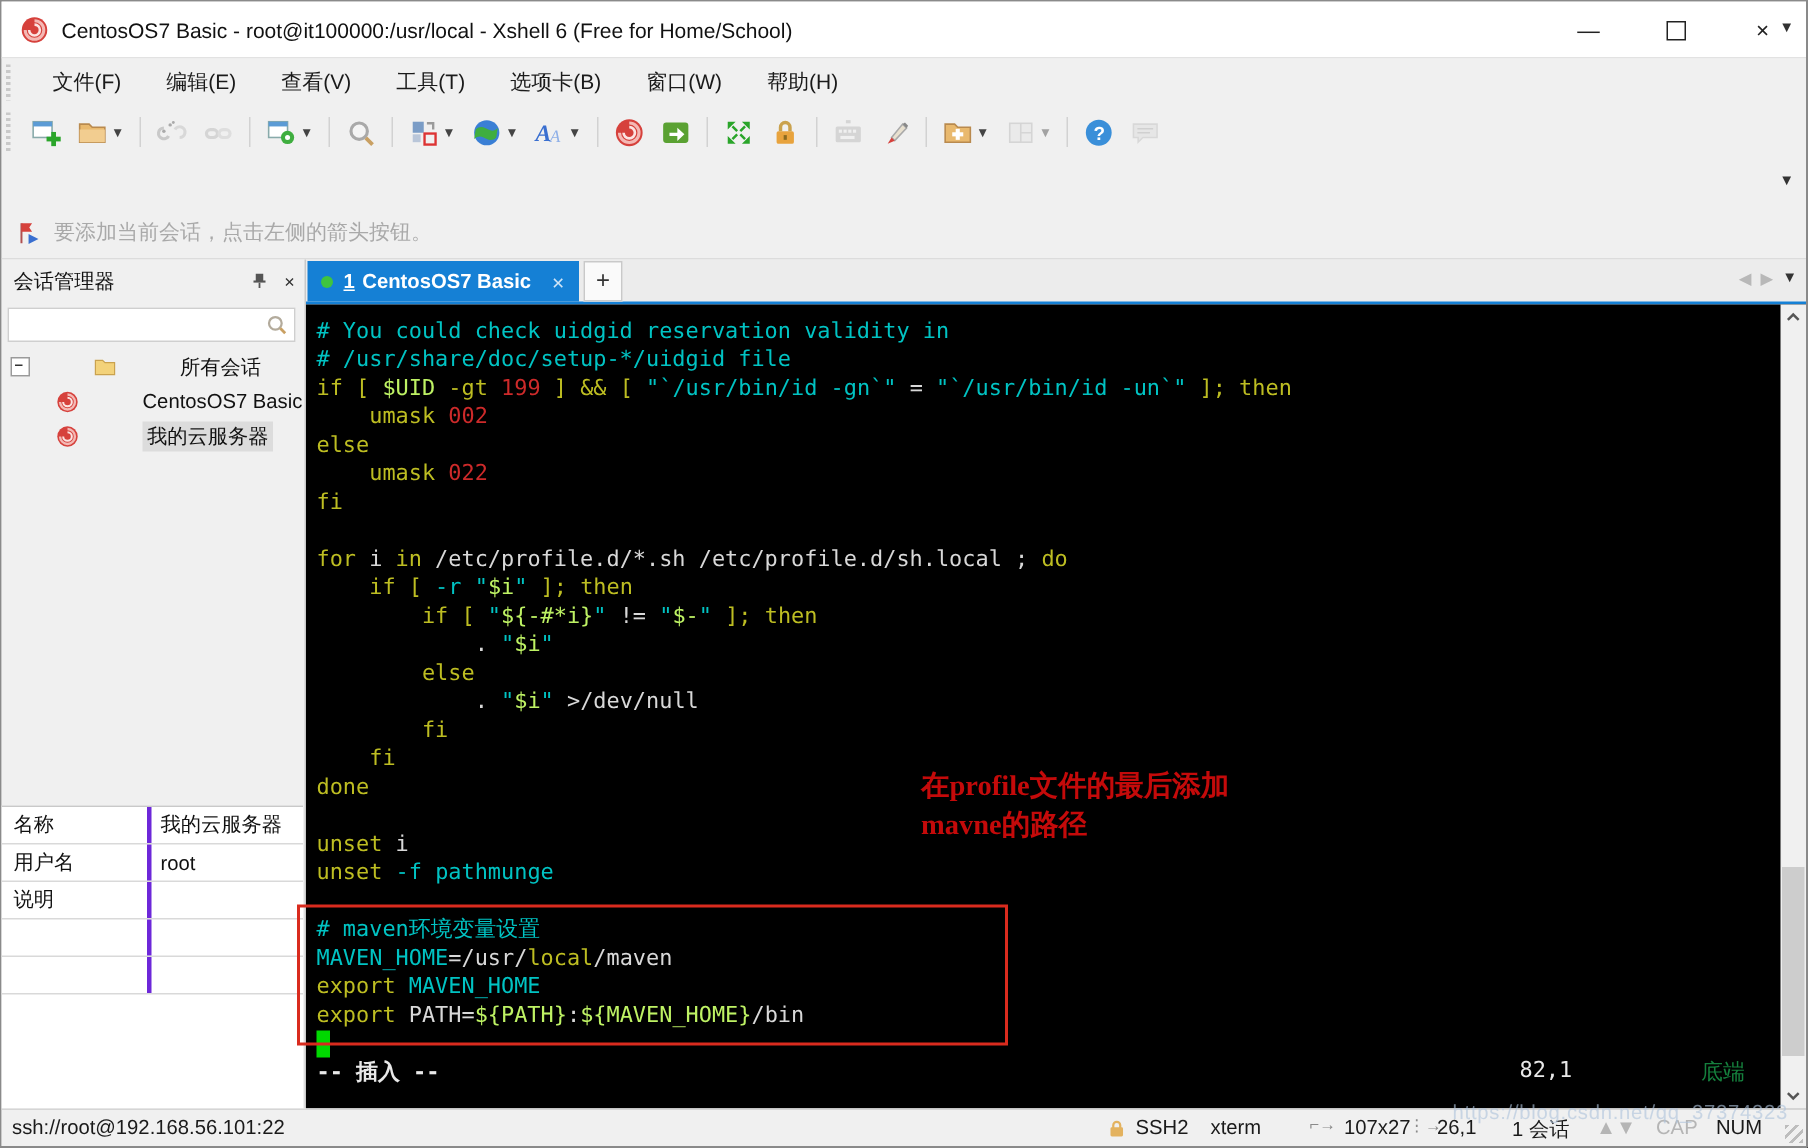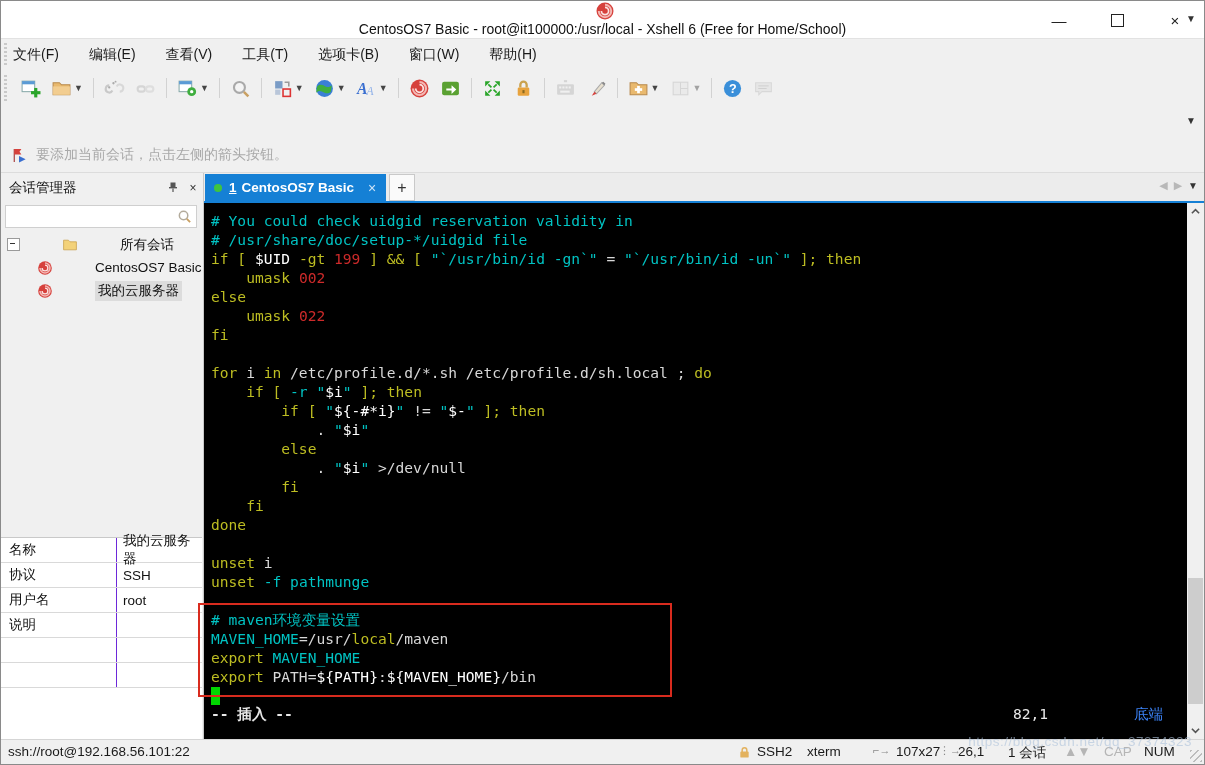--- a/index.html
+++ b/index.html
@@ -1,30 +1,30 @@
 <!DOCTYPE html>
 <html><head>
 <meta charset="utf-8">
 <style>
   html,body{margin:0;padding:0;background:#888;}
   #app{position:relative;width:1205px;height:765px;background:#f0f0f0;
        font-family:"Liberation Sans",sans-serif;overflow:hidden;
        border:1px solid #8a8a8a;box-sizing:border-box;}
   
   #titlebar{position:absolute;left:0;top:0;width:100%;height:38px;background:#fff;
-            display:flex;align-items:center;border-bottom:1px solid #e2e2e2;box-sizing:border-box;flex-direction:column;}
+            display:flex;align-items:center;border-bottom:1px solid #e2e2e2;box-sizing:border-box;}
   #titlebar .app-icon{width:20px;height:20px;margin:0 8px 0 12px;}
   #titlebar .title-text{font-size:14px;color:#111;}
   #win-controls{position:absolute;right:0;top:0;height:38px;display:flex;}
   .win-btn{width:58px;height:38px;display:flex;align-items:center;justify-content:center;
            font-size:15px;color:#222;cursor:default;}
   .win-btn .maxbox{width:11px;height:11px;border:1px solid #222;display:block;}
   
   #menubar{position:absolute;left:0;top:38px;width:100%;height:32px;background:#f0f0f0;
-           display:flex;align-items:center;padding-left:12px;box-sizing:border-box;}
+           display:flex;align-items:center;padding-left:34px;box-sizing:border-box;}
   .menu-item{font-size:14px;color:#1a1a1a;margin-right:30px;white-space:nowrap;}
   .gripper{position:absolute;left:3px;top:4px;bottom:4px;width:3px;
            background-image:repeating-linear-gradient(#c9c9c9 0 2px,transparent 2px 4px);}
   
   #toolbar{position:absolute;left:0;top:70px;width:100%;height:34px;background:#f0f0f0;
            display:flex;align-items:center;padding-left:14px;box-sizing:border-box;}
   .tb-btn{display:flex;align-items:center;height:26px;padding:0 3px;margin:0 2px;border-radius:2px;}
   .tb-btn svg{width:21px;height:21px;}
   .tb-btn.disabled{opacity:.45;filter:grayscale(1);}
   .tb-drop{font-size:9px;color:#444;margin-left:2px;}
@@ -57,22 +57,22 @@
   .tree-row .twisty{width:11px;height:11px;border:1px solid #9a9a9a;background:#fff;margin:0 5px 0 6px;
                     position:relative;flex:none;}
   .tree-row .twisty::after{content:"";position:absolute;left:2px;top:4px;width:5px;height:1px;background:#333;}
   .tree-row svg{width:16px;height:16px;margin-right:5px;flex:none;}
   .tree-child{padding-left:36px;}
   .tree-label.selected{background:#dcdcdc;padding:1px 3px;}
   
   #props{position:absolute;left:0;top:364px;right:1px;bottom:0;background:#fff;
          border-top:1px solid #c9c9c9;}
   .prop-row{display:flex;height:24px;border-bottom:1px solid #d9d9d9;align-items:center;}
-  .prop-label{width:116px;padding-left:8px;font-size:13.5px;color:#111;box-sizing:border-box;
-              border-right:1px solid #6d28d9;height:100%;display:flex;align-items:center;}
+  .prop-label{width:100px;padding-left:8px;font-size:13.5px;color:#111;box-sizing:border-box;
+              border-right:3px solid #6d28d9;height:100%;display:flex;align-items:center;}
   .prop-value{flex:1;padding-left:6px;font-size:13.5px;color:#111;}
   
   #tabbar{position:absolute;left:203px;top:172px;right:0;height:30px;background:#ececec;
           border-bottom:2px solid #1580d5;box-sizing:border-box;}
   #tab-active{position:absolute;left:1px;top:1px;height:27px;background:#1580d5;display:flex;
               align-items:center;padding:0 10px 0 9px;}
   #tab-dot{width:8px;height:8px;border-radius:50%;background:#3fc43f;margin-right:7px;}
   #tab-num{color:#fff;font-weight:bold;font-size:13.5px;text-decoration:underline;margin-right:5px;}
   #tab-label{color:#fff;font-weight:bold;font-size:13.5px;margin-right:14px;}
   #tab-close{color:#cfe4f7;font-size:14px;}
@@ -80,27 +80,27 @@
            border:1px solid #c9c9c9;box-sizing:border-box;display:flex;align-items:center;
            justify-content:center;font-size:16px;color:#333;}
   #tab-nav{position:absolute;right:6px;top:6px;display:flex;align-items:center;gap:6px;}
   #tab-nav .nav-arrow{color:#b8b8b8;font-size:11px;}
   #tab-nav .nav-drop{color:#333;font-size:10px;}
   
   #terminal{position:absolute;left:203px;top:202px;right:0;bottom:25px;background:#000;}
   #term-lines{position:absolute;left:7px;top:8px;font-family:"DejaVu Sans Mono",monospace;
               font-size:14.6px;line-height:19px;white-space:pre;}
   .tc-w{color:#d8d8d8;} .tc-y{color:#bdbd22;} .tc-c{color:#00c3c3;}
-  .tc-m{color:#ffffff;text-align:right;} .tc-r{color:#cd2a2a;}
+  .tc-m{color:#bef264;text-align:right;} .tc-r{color:#cd2a2a;}
   #vim-mode{position:absolute;left:7px;top:502px;font-family:"DejaVu Sans Mono",monospace;
             font-size:14.6px;font-weight:bold;color:#e8e8e8;}
   #vim-pos{position:absolute;left:809px;top:502px;font-family:"DejaVu Sans Mono",monospace;
            font-size:14.6px;color:#e8e8e8;}
   #vim-loc{position:absolute;left:930px;top:502px;font-family:"DejaVu Sans Mono",monospace;
-           font-size:14.6px;color:#3b82f6;}
+           font-size:14.6px;color:#15803d;}
   #cursor{position:absolute;left:7px;top:484px;width:9px;height:18px;background:#00d800;}
   
   #term-scroll{position:absolute;right:0;top:0;width:17px;bottom:0;background:#f0f0f0;}
   .scroll-arrow{position:absolute;left:0;width:17px;height:17px;display:flex;align-items:center;
                 justify-content:center;}
   .scroll-arrow svg{width:9px;height:9px;}
   #scroll-up{top:0;} #scroll-down{bottom:0;}
   #scroll-thumb{position:absolute;left:1px;width:15px;top:375px;height:126px;background:#cdcdcd;}
   
   #anno-rect{position:absolute;left:197px;top:602px;width:470px;height:90px;
@@ -409,24 +409,20 @@
           </span>
           <span class="tree-label selected">我的云服务器</span>
         </div>
       </div>
     <div id="props">
         <div class="prop-row">
           <div class="prop-label">名称</div>
           <div class="prop-value">我的云服务器</div>
         </div>
         <div class="prop-row">
-          <div class="prop-label">协议</div>
-          <div class="prop-value">SSH</div>
-        </div>
-        <div class="prop-row">
           <div class="prop-label">用户名</div>
           <div class="prop-value">root</div>
         </div>
         <div class="prop-row">
           <div class="prop-label">说明</div>
           <div class="prop-value"></div>
         </div>
         <div class="prop-row">
           <div class="prop-label"></div>
           <div class="prop-value"></div>
@@ -468,20 +464,24 @@
       <div id="scroll-thumb"></div>
       <div class="scroll-arrow" id="scroll-down">
         <svg viewBox="0 0 10 10">
             <path d="M1 3l4 4 4-4" fill="none" stroke="#555" stroke-width="1.8"></path>
           </svg>
       </div>
     </div>
   </div>
 
   <div id="anno-rect"></div>
+  <div id="anno-text">
+    <div>在profile文件的最后添加</div>
+    <div>mavne的路径</div>
+  </div>
 
   <div id="statusbar">
     <span id="sb-left">ssh://root@192.168.56.101:22</span>
     <span class="sb-item" id="sb-lock" style="left:737px">
       <svg width="13" height="13" viewBox="0 0 14 14">
           <rect x="2.5" y="6" width="9" height="6.5" rx="1" fill="#e3b25f"></rect>
           <path d="M4.5 6.5V4.5a2.5 2.5 0 0 1 5 0v2" fill="none" stroke="#e3b25f" stroke-width="1.6"></path>
         </svg>
     </span>
     <span class="sb-item" style="left:756px">SSH2</span>

